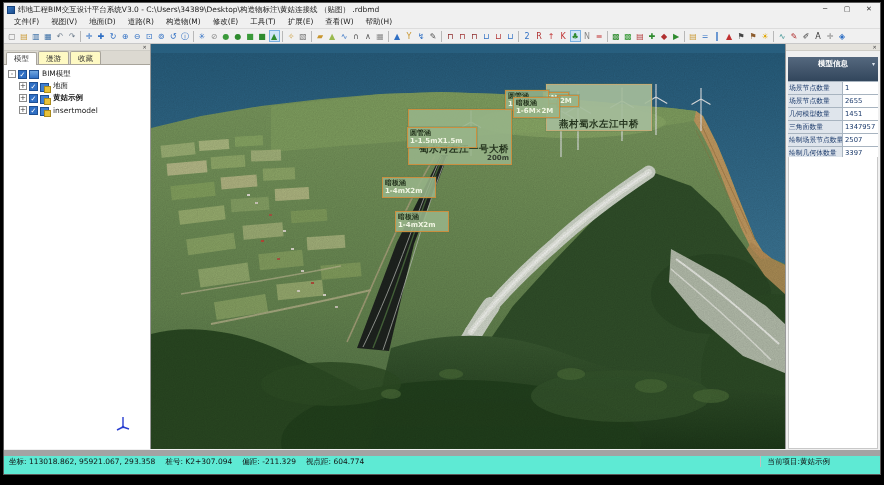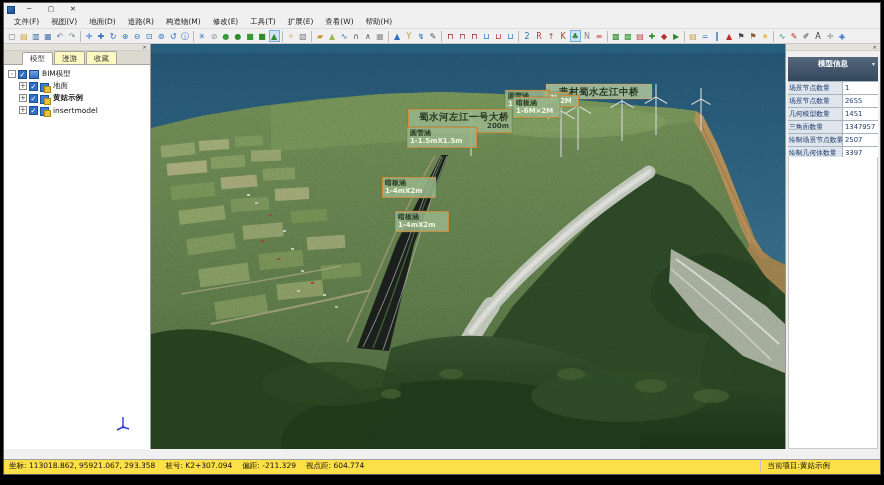--- a/index.html
+++ b/index.html
@@ -21,21 +21,21 @@
   
   .toolbar { position:absolute; left:0; top:26px; right:0; height:15px; background:#f0f0f0; border-bottom:1px solid #c8c8c8; display:flex; align-items:center; padding-left:2px; overflow:hidden; }
   .tb-icon { width:11px; height:12px; margin:0 0.5px; font-size:8px; line-height:12px; text-align:center; border:1px solid transparent; }
   .tb-icon.active { background:#cfe4f7; border-color:#7ab0e0; }
   .tb-sep { width:1px; height:11px; background:#b8b8b8; margin:0 2px; }
 
   
   .left-panel { position:absolute; left:0; top:41px; width:147px; bottom:25px; background:#f0f0f0; border-right:1px solid #9a9a9a; }
   .panel-strip { position:relative; height:7px; background:#e4e2dc; border-bottom:1px solid #cfcdc6; }
   .strip-close { position:absolute; right:2px; top:0; width:7px; height:7px; font-size:5px; line-height:7px; text-align:center; color:#444; }
-  .tabs { display:flex; height:14px; background:#dcd9d1; border-bottom:1px solid #a8a49b; padding-left:18px; }
+  .tabs { display:flex; height:14px; background:#dcd9d1; border-bottom:1px solid #a8a49b; padding-left:2px; }
   .tab { font-size:7.5px; line-height:13px; padding:0 7px; color:#333; border:1px solid #a8a49b; border-bottom:none; background:#fef9c3; margin-right:1px; border-radius:2px 2px 0 0; }
   .tab.active { background:#fff; position:relative; top:1px; line-height:12px; }
   .tree { position:absolute; left:0; right:0; top:21px; bottom:0; background:#fff; padding:3px 0 0 4px; font-size:7.5px; color:#1a1a1a; }
   .tree-row { display:flex; align-items:center; height:12px; white-space:nowrap; }
   .tree-row.child { padding-left:11px; }
   .expander { width:8px; height:8px; border:1px solid #8a8a8a; background:#fff; font-size:7px; line-height:6px; text-align:center; color:#333; margin-right:2px; flex:0 0 auto; }
   .checkbox { width:9px; height:9px; background:#2f6fc4; border:1px solid #1d4f93; color:#fff; font-size:7px; line-height:8px; text-align:center; margin-right:2px; flex:0 0 auto; }
   .node-icon { width:10px; height:9px; margin-right:3px; position:relative; flex:0 0 auto; }
   .node-icon.model { border:1px solid #1d4f93; background:linear-gradient(180deg,#6fa6e0,#2f6fc4); }
   .node-icon.comp { background:transparent; }
@@ -43,21 +43,21 @@
   .node-icon.comp::after { content:""; position:absolute; left:4px; top:4px; width:5px; height:5px; background:#e8c23a; border:1px solid #a98a1d; }
   .tree-label.bold { font-weight:bold; }
 
   
   .viewport { position:absolute; left:147px; top:41px; width:636px; bottom:25px; overflow:hidden; background:#2a6484; border-right:1px solid #9a9a9a; }
   .viewport svg { display:block; }
 
   
   .signs { position:absolute; left:0; top:0; width:884px; height:485px; pointer-events:none; }
   .sign { position:absolute; background:rgba(151,180,137,0.88); border:1px solid #c98f3f; padding:1px 2px; font-size:7px; font-weight:bold; color:#26361f; line-height:1.2; pointer-events:auto; box-shadow:0 0 0 1px rgba(90,120,80,0.25); }
-  .sign .l-t1 { font-size:9.5px; letter-spacing:0.5px; }
+  .sign .l-t1 { font-size:9.5px; letter-spacing:0.5px;margin-top:32px; }
   .sign .l-dim { color:#f0f5e2; }
   .sign .l-plain { color:#333d30; }
   .sign.lg { background:rgba(164,188,154,0.92); border-color:#c2ad7a; text-align:center; }
   .sign.light { background:rgba(228,228,216,0.72); border-color:#c99a52; color:#3a3a33; }
 
   
   .right-panel { position:absolute; right:0; top:41px; width:95px; bottom:25px; background:#f0f0f0; border-left:1px solid #9a9a9a; }
   .rp-header { position:relative; margin:6px 2px 0 2px; height:24px; background:linear-gradient(180deg,#55687e,#32465c); color:#fff; font-size:7.5px; font-weight:bold; text-align:center; line-height:13px; }
   .rp-caret { position:absolute; right:3px; top:0; font-size:6px; line-height:13px; color:#dfe6ee; }
   .info-table { margin:0 2px; border-top:1px solid #a8b4c0; }
@@ -66,35 +66,36 @@
   .info-value { flex:1; padding:0 2px; line-height:12px; }
   .rp-body { position:absolute; left:2px; right:2px; bottom:0; top:113px; background:#fff; border:1px solid #c8c8c8; border-top:none; }
 
   
   .command-row { position:absolute; left:0; right:0; bottom:12px; height:13px; background:#ececec; border-top:1px solid #b8b8b8; }
   .command-input { position:absolute; left:3px; top:1px; bottom:1px; right:138px; background:#fff; border:1px solid #9a9a9a; }
   .caret-bar { position:absolute; left:24px; top:1px; bottom:1px; width:2px; background:#2f5fd0; }
   .offset-input { position:absolute; right:78px; top:1px; bottom:1px; width:56px; background:#fff; border:1px solid #9a9a9a; font-size:7px; line-height:10px; text-align:right; padding:0 2px; color:#222; }
   .dir-select { position:absolute; right:38px; top:1px; bottom:1px; width:37px; background:#fff; border:1px solid #9a9a9a; font-size:7px; line-height:10px; padding:0 2px; color:#222; }
   .dir-caret { position:absolute; right:1px; top:0; font-size:5px; line-height:10px; color:#555; }
-  .status-row { position:absolute; left:0; right:0; bottom:0; height:15px; background:#fde047; border-top:1px solid #a3a3a3; font-size:7.5px; color:#111; }
+  .status-row { position:absolute; left:0; right:0; bottom:0; height:24px; background:#5eead4; border-top:6px solid #a3a3a3; font-size:7.5px; color:#111; }
   .status-left { position:absolute; left:5px; top:0; line-height:11px; white-space:nowrap; }
   .status-seg { margin-right:10px; }
   .status-project { position:absolute; right:50px; top:0; line-height:11px; border-left:1px solid #c0c0c0; padding-left:6px; }
 
   .axis-gizmo { position:absolute; left:110px; top:410px; width:18px; height:18px; }
 </style>
 </head>
 <body>
 
 <div class="screen">
   <div class="window">
 
     <div class="titlebar">
       <span class="app-icon"></span>
+      <span class="title">纬地工程BIM交互设计平台系统V3.0 - C:\Users\34389\Desktop\构造物标注\黄姑连接线 （贴图） .rdbmd</span>
       <span class="win-controls" id="win-controls">
           <span class="win-btn">─</span>
           <span class="win-btn">▢</span>
           <span class="win-btn">✕</span>
         </span>
     </div>
 
     <div class="menubar" id="menubar">
         <span class="menu-item">文件(F)</span>
         <span class="menu-item">视图(V)</span>

